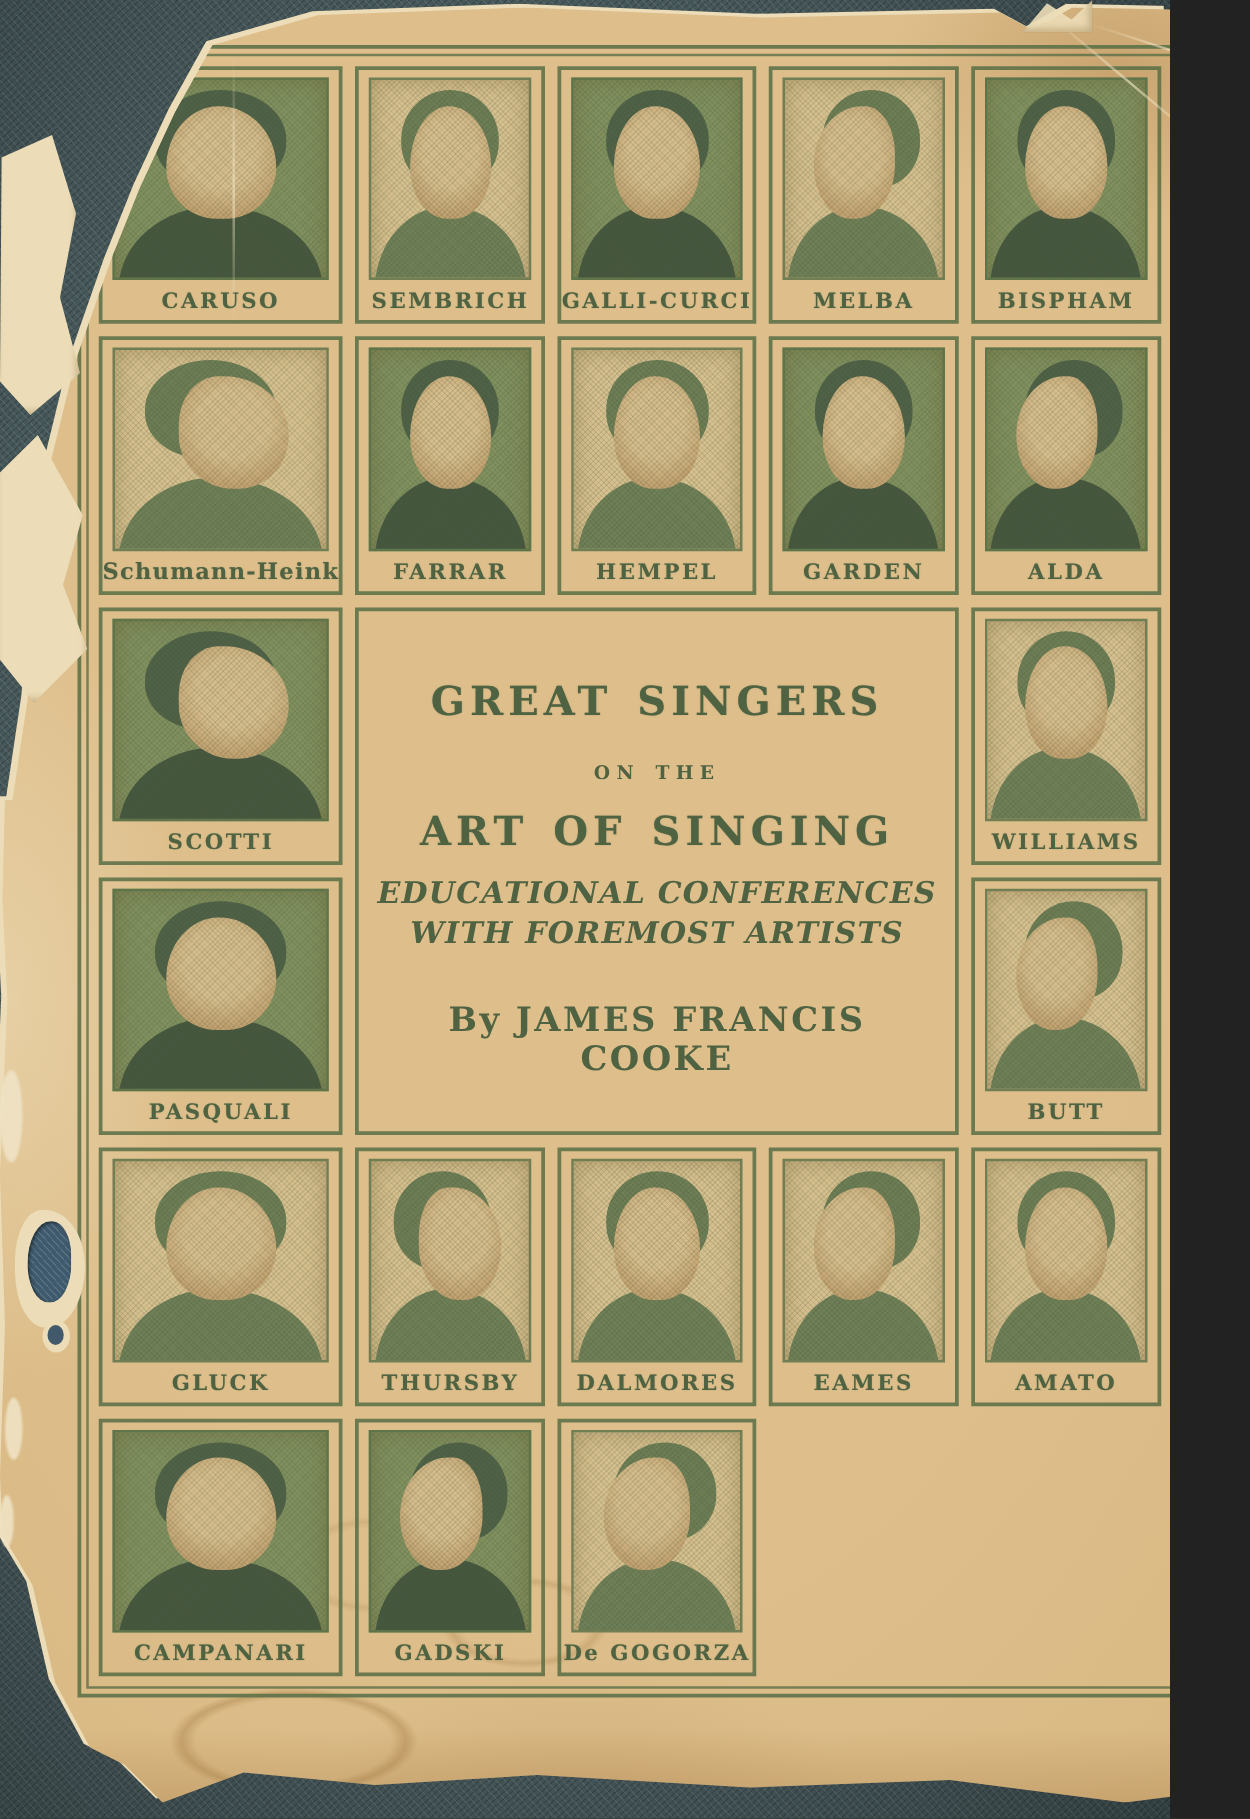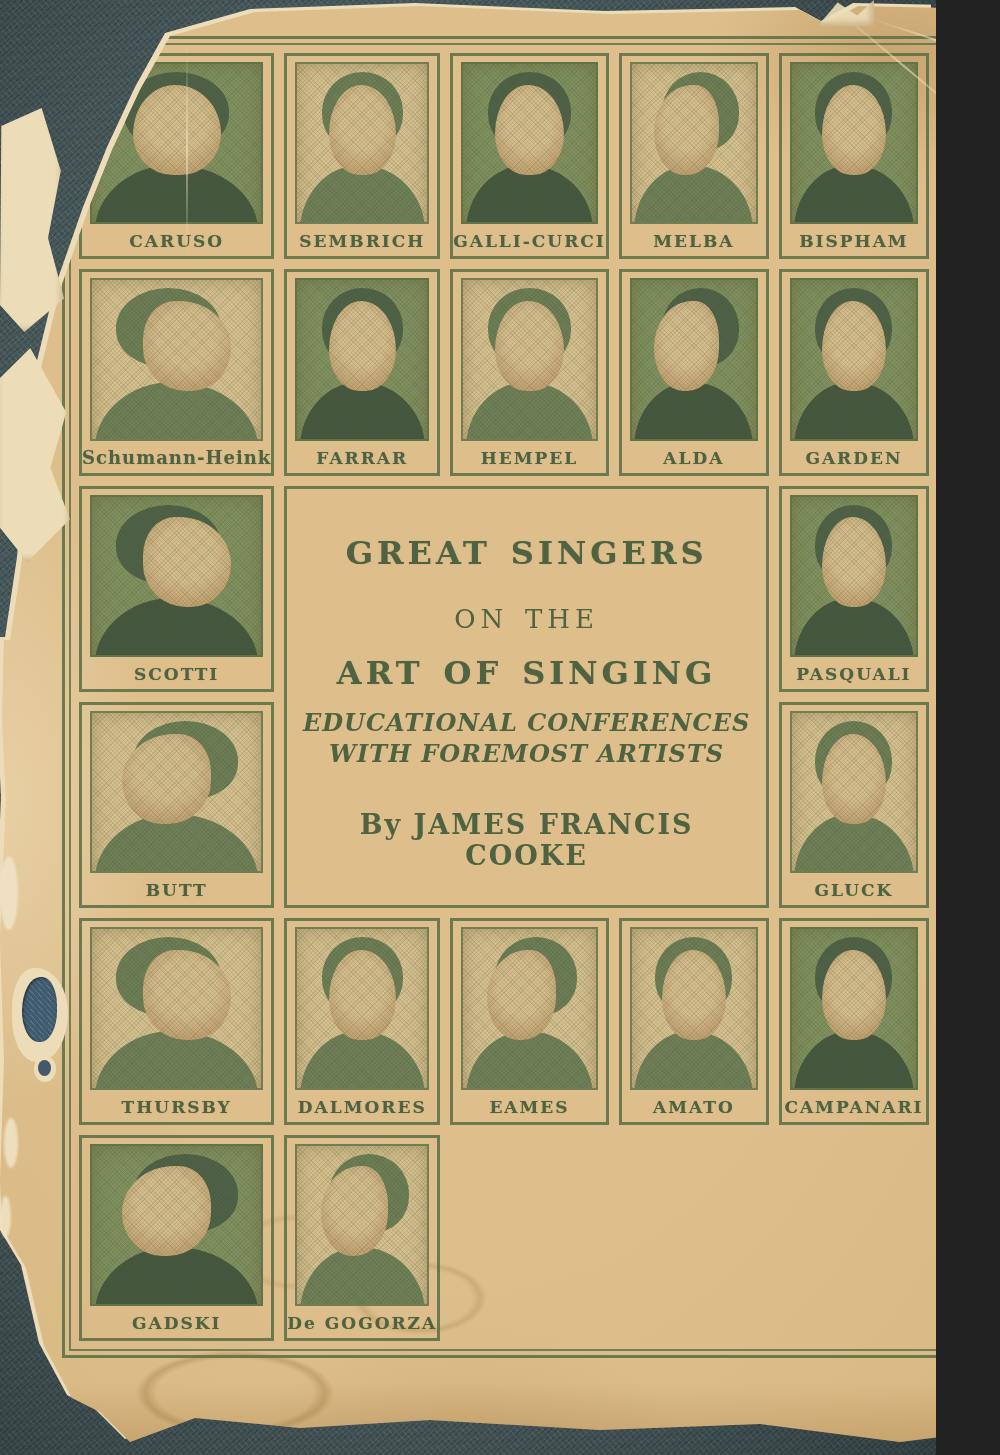--- a/index.html
+++ b/index.html
@@ -63,22 +63,22 @@
      color:#4f6342;font-weight:bold;font-size:17px;letter-spacing:2px;
      text-shadow:0 0 1px rgba(86,106,66,.45);white-space:nowrap;}
   .caption-sm{font-size:18px;letter-spacing:1px;}
 
   
   .title-panel{grid-column:2/5;grid-row:3/5;border:3px solid rgba(88,109,69,.85);
      display:flex;flex-direction:column;align-items:center;justify-content:center;
      text-align:center;color:#4f6342;padding:10px 14px;}
   .t-big{font-variant:small-caps;text-transform:lowercase;font-weight:bold;
      font-size:46px;letter-spacing:4px;line-height:1.12;text-shadow:0 0 1px rgba(86,106,66,.5);}
-  .t-mid{font-variant:small-caps;text-transform:lowercase;font-weight:normal;
-     font-size:37px;letter-spacing:5px;margin:20px 0 6px;}
+  .t-mid{font-variant:small-caps;text-transform:lowercase;font-weight:bold;
+     font-size:22px;letter-spacing:5px;margin:20px 0 6px;}
   .t-sub{font-style:italic;font-weight:bold;font-size:24px;letter-spacing:1px;line-height:1.3;}
   .t-sub.first{margin-top:12px;}
   .t-by{font-weight:bold;font-size:27px;letter-spacing:2px;margin-top:40px;}
 
   
   .scrap{position:absolute;background:#ecddb8;
      box-shadow:inset -3px -3px 6px rgba(140,110,60,.4), 1px 2px 3px rgba(0,0,0,.35);}
   .scrap-a{left:0;top:108px;width:64px;height:224px;
      clip-path:polygon(2% 8%,65% 0%,95% 28%,75% 58%,100% 85%,38% 100%,0% 88%);}
   .scrap-b{left:0;top:348px;width:72px;height:214px;
@@ -182,37 +182,37 @@
           <div class="photo" data-variant="light front">
             <div class="shoulders"></div>
             <div class="hair"></div>
             <div class="head"></div>
             <div class="dots"></div>
           </div>
           <div class="caption">HEMPEL</div>
         </div>
 
         <div class="cell">
+          <div class="photo" data-variant="dark front">
+            <div class="shoulders"></div>
+            <div class="hair"></div>
+            <div class="head"></div>
+            <div class="dots"></div>
+          </div>
+          <div class="caption">GARDEN</div>
+        </div>
+
+        <div class="cell">
           <div class="photo" data-variant="dark left">
             <div class="shoulders"></div>
             <div class="hair"></div>
             <div class="head"></div>
             <div class="dots"></div>
           </div>
           <div class="caption">ALDA</div>
-        </div>
-
-        <div class="cell">
-          <div class="photo" data-variant="dark front">
-            <div class="shoulders"></div>
-            <div class="hair"></div>
-            <div class="head"></div>
-            <div class="dots"></div>
-          </div>
-          <div class="caption">GARDEN</div>
         </div>
 
         <div class="cell">
           <div class="photo" data-variant="dark right">
             <div class="shoulders"></div>
             <div class="hair"></div>
             <div class="head"></div>
             <div class="dots"></div>
           </div>
           <div class="caption">SCOTTI</div>
@@ -220,20 +220,29 @@
 
         <div class="title-panel">
           <div class="t-big">Great Singers</div>
           <div class="t-mid">on the</div>
           <div class="t-big">Art of Singing</div>
           <div class="t-sub first">EDUCATIONAL CONFERENCES</div>
           <div class="t-sub">WITH FOREMOST ARTISTS</div>
           <div class="t-by">By JAMES FRANCIS COOKE</div>
         </div>
 
+        <div class="cell">
+          <div class="photo" data-variant="light front">
+            <div class="shoulders"></div>
+            <div class="hair"></div>
+            <div class="head"></div>
+            <div class="dots"></div>
+          </div>
+          <div class="caption">WILLIAMS</div>
+        </div>
 
         <div class="cell">
           <div class="photo" data-variant="dark front">
             <div class="shoulders"></div>
             <div class="hair"></div>
             <div class="head"></div>
             <div class="dots"></div>
           </div>
           <div class="caption">PASQUALI</div>
         </div>

